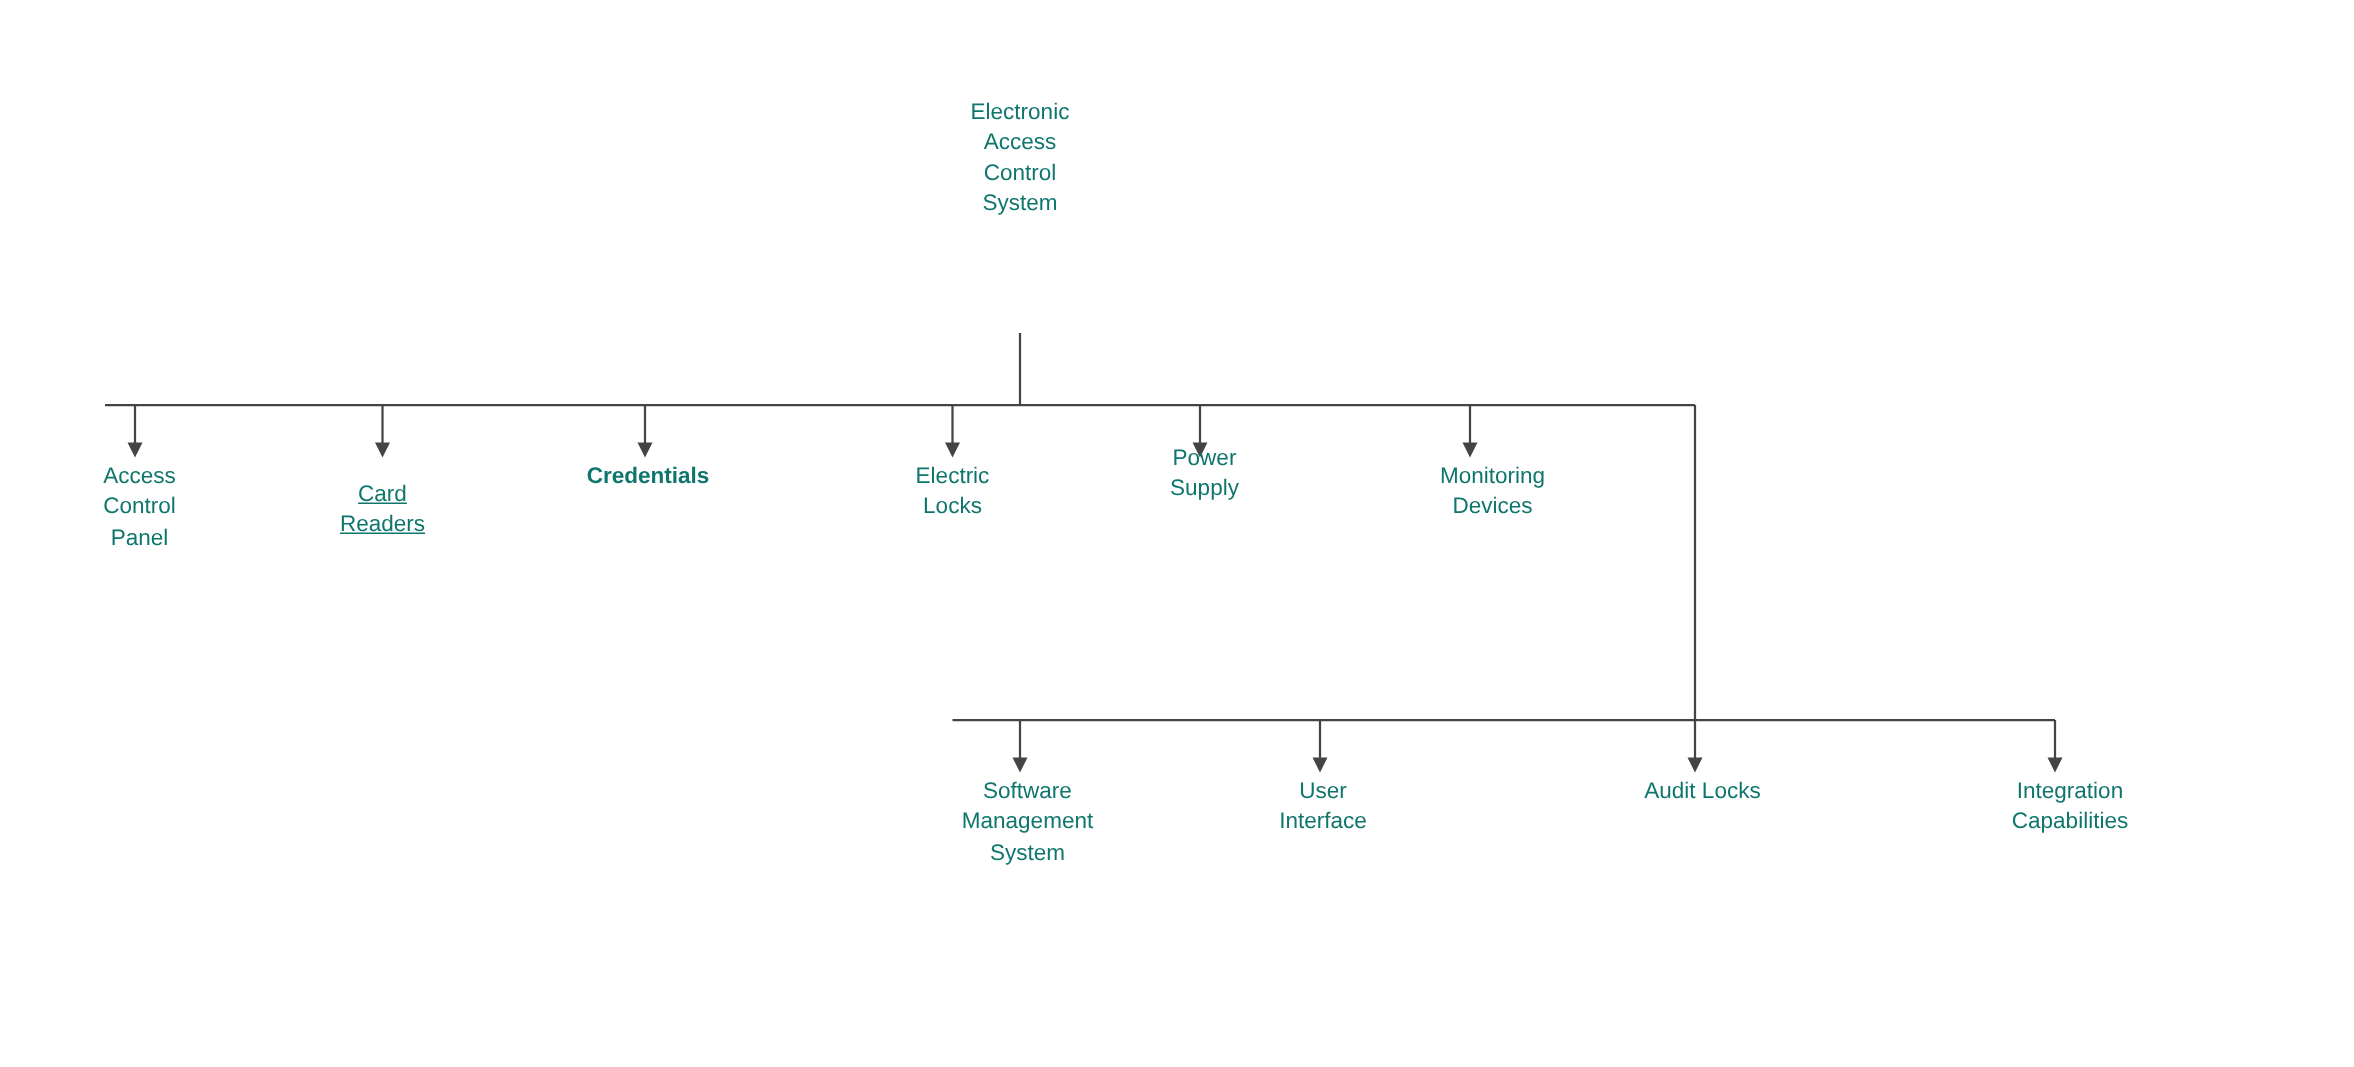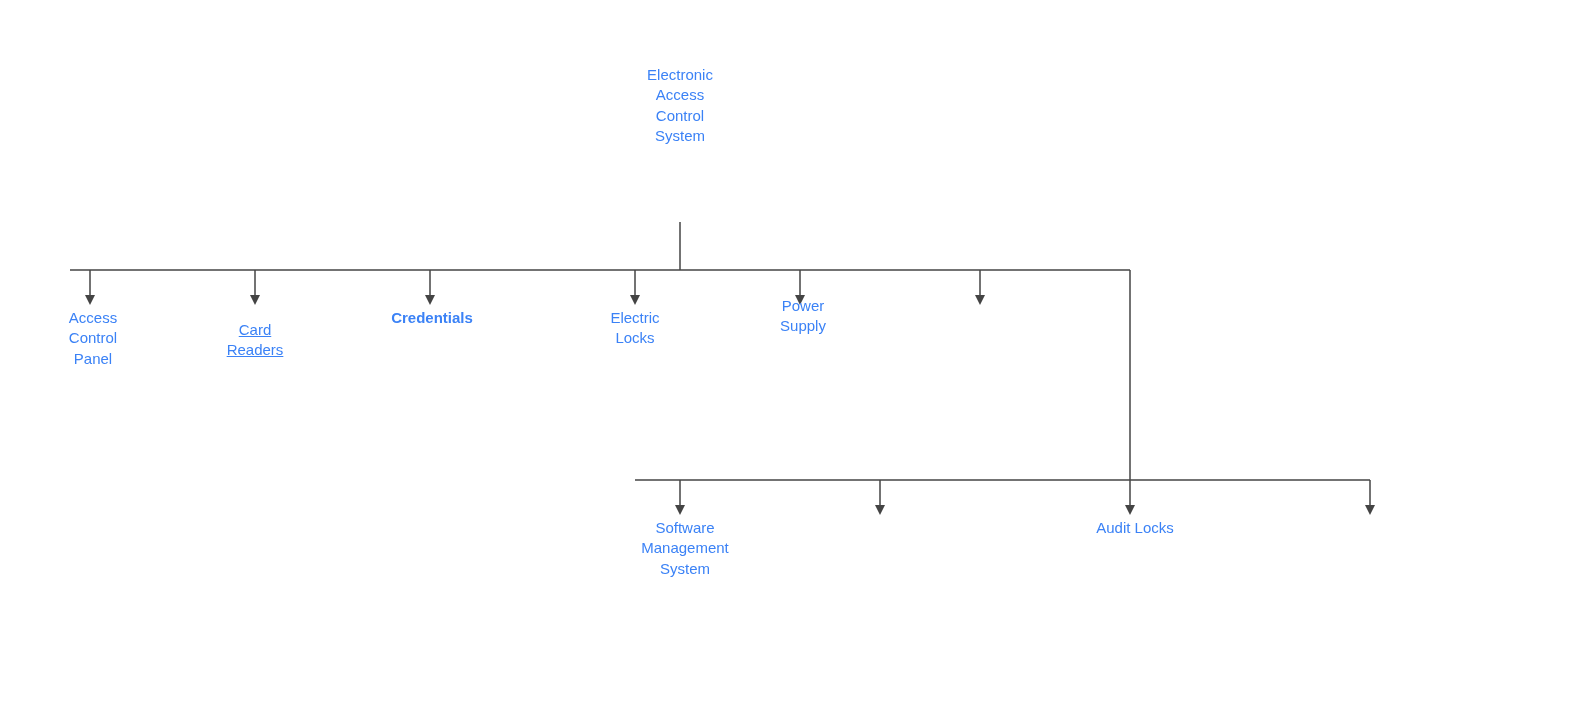--- a/index.html
+++ b/index.html
@@ -21,21 +21,21 @@
       position: absolute;
       top: 0; left: 0;
       width: 1569px;
       height: 711px;
     }
     .node-label {
       position: absolute;
       text-align: center;
       font-size: 15px;
       line-height: 1.35;
-      color: #3b82f6;
+      color: #0f766e;
     }
   </style>
 </head>
 <body>
 
 <div class="diagram-container">
   <svg class="tree-svg">
 
     <line x1="680" y1="222" x2="680" y2="270" stroke="#444" stroke-width="1.5"></line>
 
@@ -81,19 +81,22 @@
   <div class="node-label" style="left:28px; top:308px; width:130px;">Access<br>Control<br>Panel</div>
 
   <div class="node-label" style="left:200px; top:320px; width:110px;text-decoration:underline;">Card<br>Readers</div>
 
   <div class="node-label" style="left:372px; top:308px; width:120px;font-weight:bold;">Credentials</div>
 
   <div class="node-label" style="left:580px; top:308px; width:110px;">Electric<br>Locks</div>
 
   <div class="node-label" style="left:748px; top:296px; width:110px;">Power<br>Supply</div>
 
+  <div class="node-label" style="left:920px; top:308px; width:150px;">Monitoring<br>Devices</div>
 
   <div class="node-label" style="left:615px; top:518px; width:140px;">Software<br>Management<br>System</div>
 
+  <div class="node-label" style="left:822px; top:518px; width:120px;">User<br>Interface</div>
 
   <div class="node-label" style="left:1075px; top:518px; width:120px;">Audit Locks</div>
 
+  <div class="node-label" style="left:1300px; top:518px; width:160px;">Integration<br>Capabilities</div>
 </div>
 
 </body></html>

